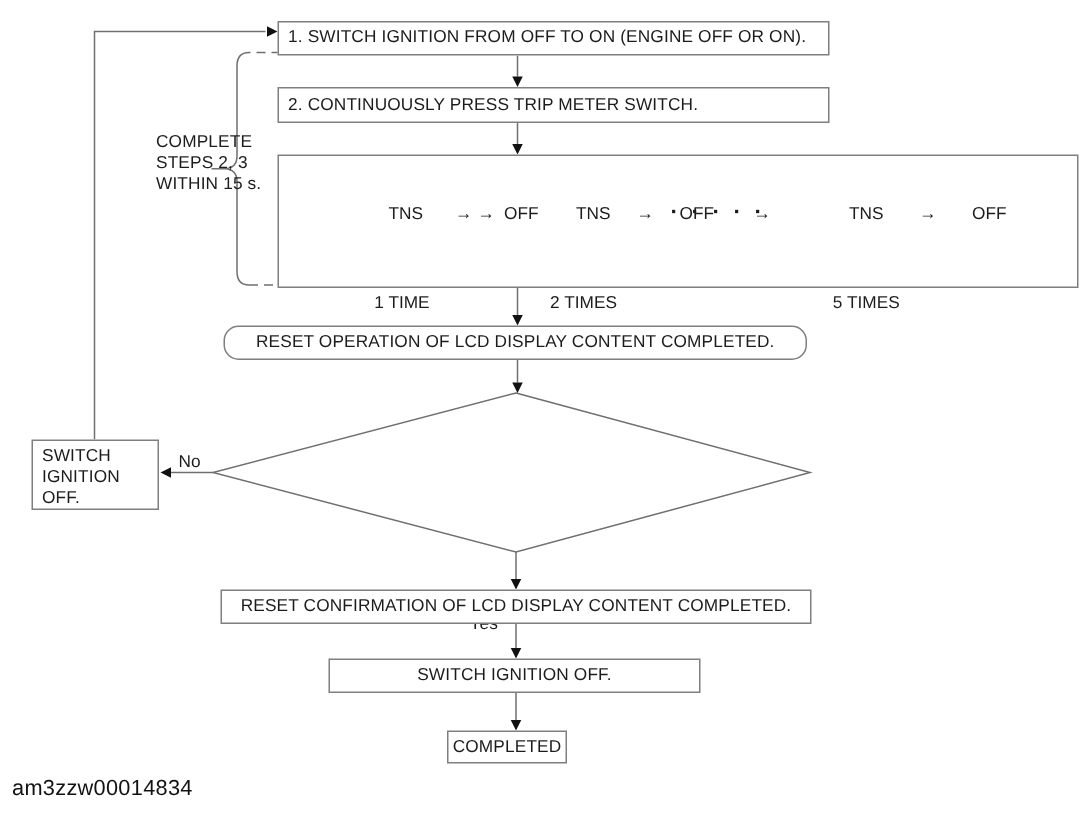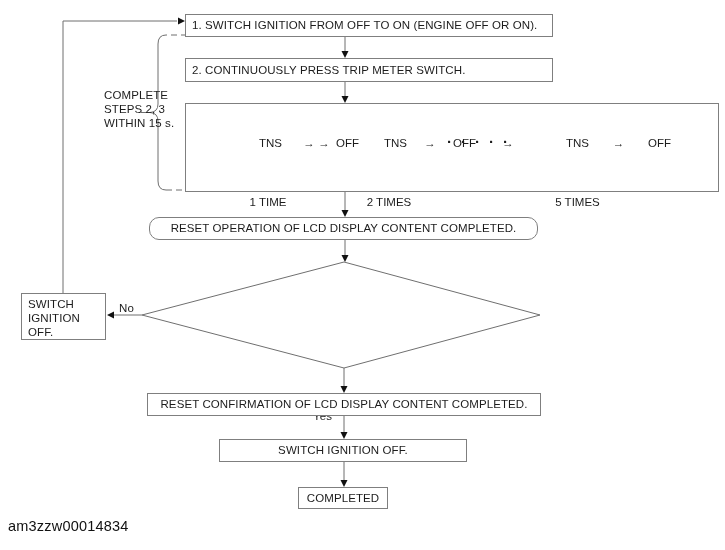--- a/index.html
+++ b/index.html
@@ -120,19 +120,19 @@
   <div class="box" style="left:21px;top:293px;width:85px;height:47px;align-items:flex-start;">
     <span class="pre" style="padding:3px 0 0 6px;line-height:14px;">SWITCH
 IGNITION
 OFF.</span>
   </div>
 
   <div class="box center" style="left:219px;top:439px;width:248px;height:23px;">
     <span>SWITCH IGNITION OFF.</span>
   </div>
 
-  <div class="box center" style="left:298px;top:487px;width:90px;height:22px;">
+  <div class="box center" style="left:298px;top:487px;width:80px;height:22px;">
     <span>COMPLETED</span>
   </div>
 
   <div id="figure-id" style="left:8px;top:518px;">am3zzw00014834</div>
 
 </div>
 
 </body></html>

